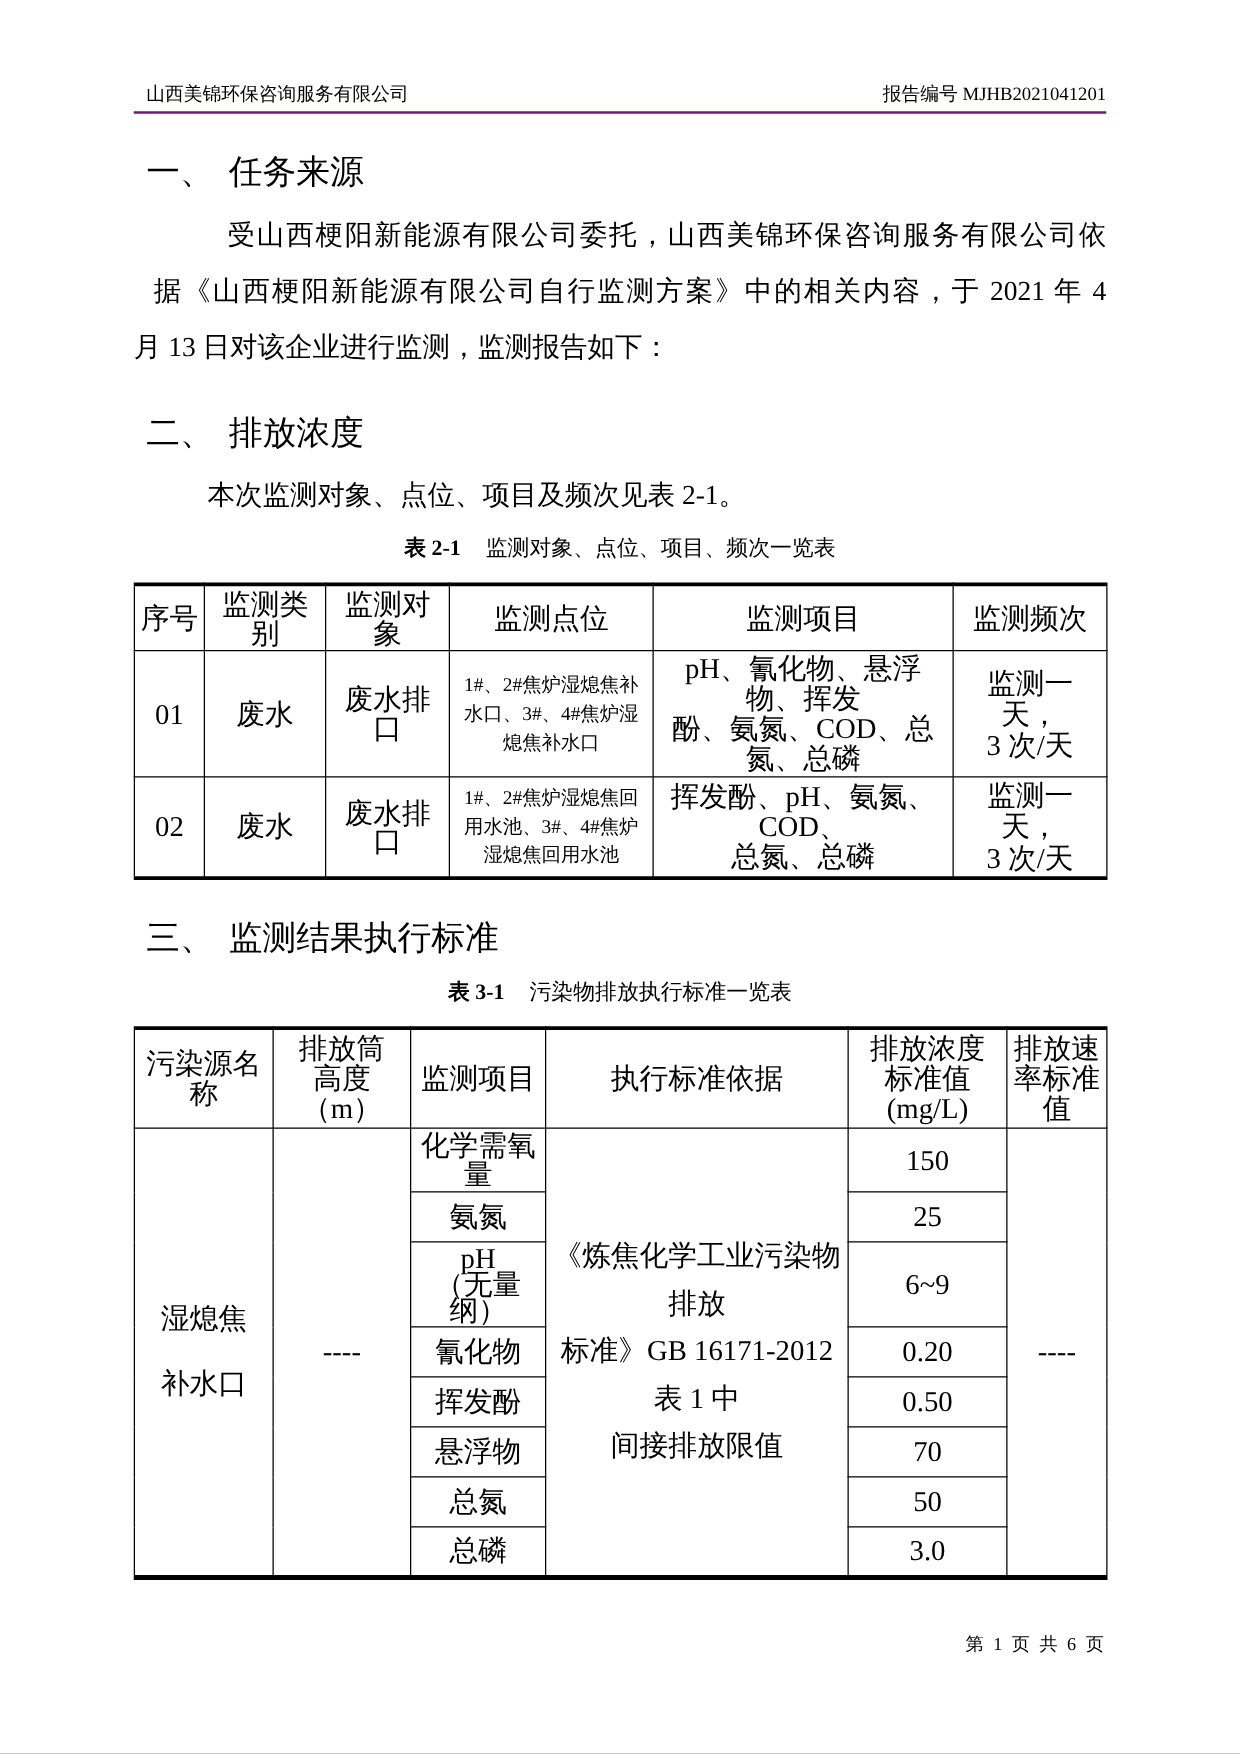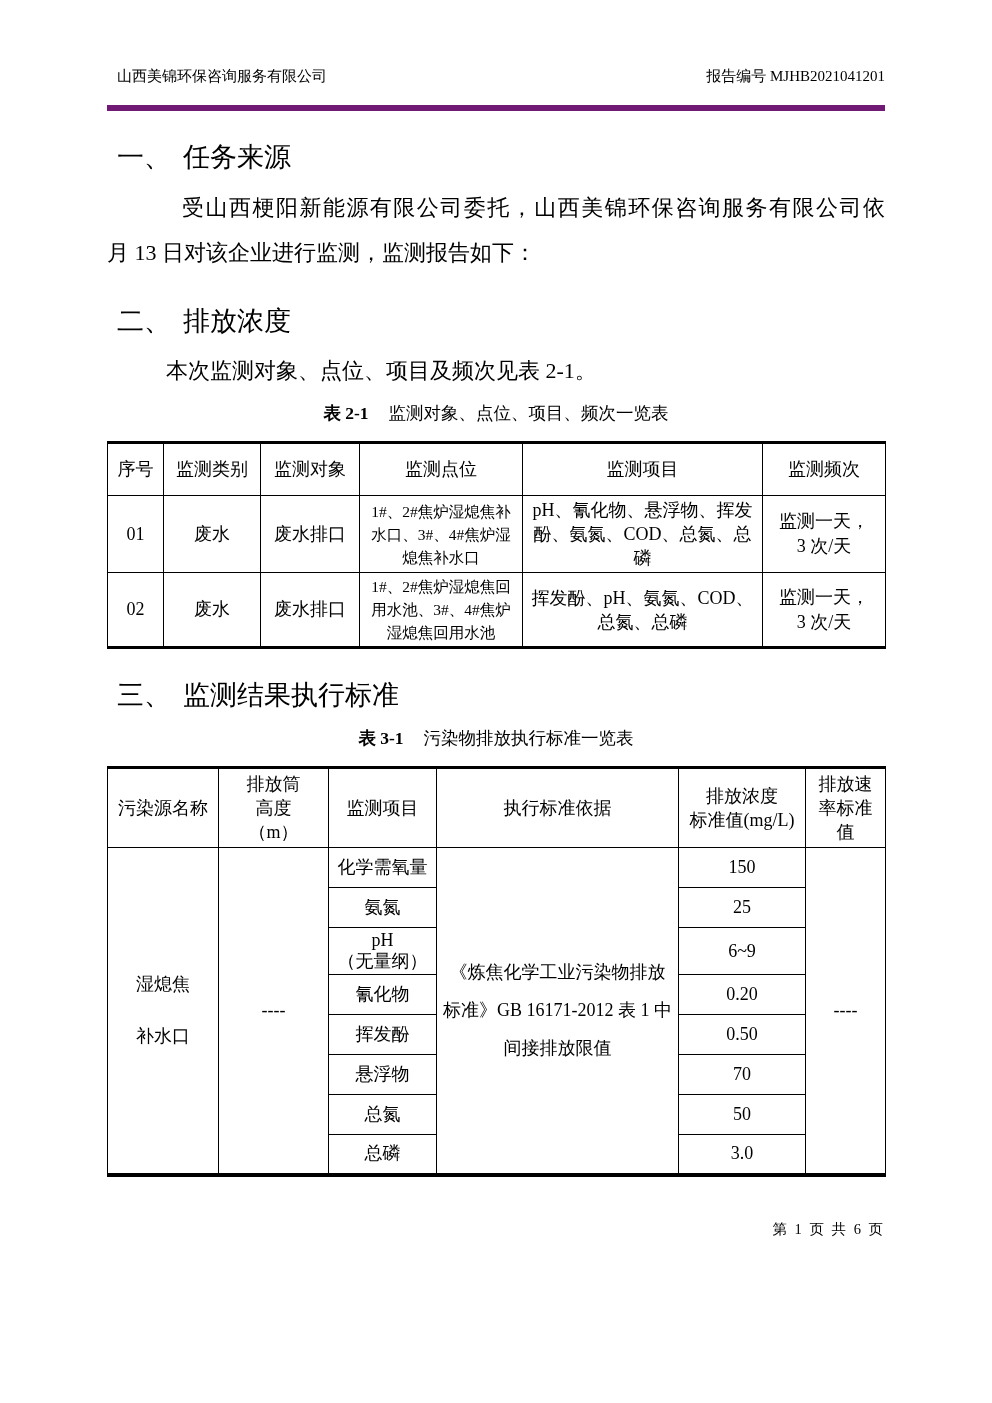--- a/index.html
+++ b/index.html
@@ -11,22 +11,22 @@
     font-family: "Liberation Serif", "DejaVu Serif", serif;
     overflow: hidden;
     margin: 0 auto;
     position: relative;
   }
   .content { width: 778px; margin: 0 auto; }
 
   
   .doc-header {
     padding-top: 66px;
-    padding-bottom: 19px;
-    border-bottom: 6px solid #701a75;
+    padding-bottom: 3px;
+    border-bottom: 2px solid #701a75;
     display: flex;
     justify-content: space-between;
     align-items: flex-end;
     font-size: 15px;
     line-height: 20px;
   }
   .doc-header .left { padding-left: 10px; }
 
   
   h2.sec {
@@ -62,21 +62,21 @@
     margin-top: 15px;
     border-top: 3px solid #000;
     border-bottom: 3px solid #000;
   }
   table.t31 { border-bottom: 4px solid #000; }
   .doc-table th, .doc-table td {
     border: 1px solid #000;
     font-weight: normal;
     text-align: center;
     vertical-align: middle;
-    font-size: 18px;
+    font-size: 23px;
     line-height: 23px;
     padding: 2px 4px;
     white-space: pre-line;
     overflow: hidden;
   }
   
   .t21 tr.hrow { height: 53px; }
   .t21 tr.drow1 { height: 70px; }
   .t21 tr.drow2 { height: 68px; }
   .t21 td.cell-point { font-size: 15.5px; line-height: 23px; }
@@ -112,20 +112,21 @@
       <span class="left">山西美锦环保咨询服务有限公司</span>
       <span class="right">报告编号 MJHB2021041201</span>
     </div>
 
     <h2 class="sec sec1">
       <span class="num">一、</span><span>任务来源</span>
     </h2>
 
     <div class="para">
       <div class="pline indent just">受山西梗阳新能源有限公司委托，山西美锦环保咨询服务有限公司依</div>
+      <div class="pline just">据《山西梗阳新能源有限公司自行监测方案》中的相关内容，于 2021 年 4</div>
       <div class="pline">月 13 日对该企业进行监测，监测报告如下：</div>
     </div>
 
     <h2 class="sec sec2">
       <span class="num">二、</span><span>排放浓度</span>
     </h2>
 
     <div class="para-single indent">本次监测对象、点位、项目及频次见表 2-1。</div>
 
     <div class="caption cap21">

